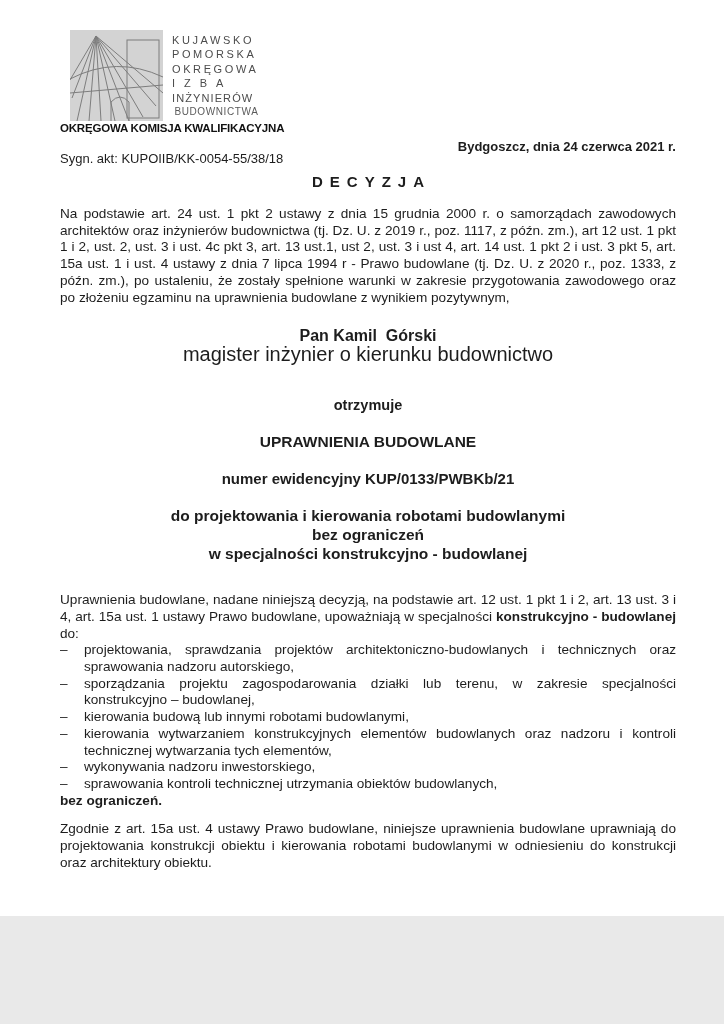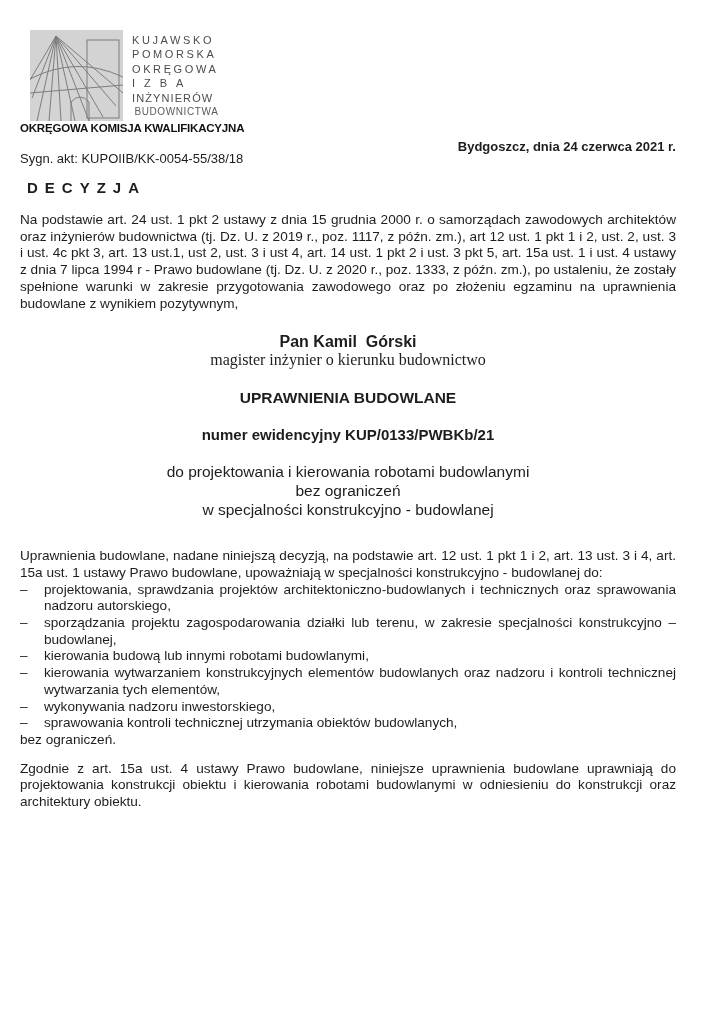--- a/index.html
+++ b/index.html
@@ -3,27 +3,27 @@
 <meta charset="utf-8">
 <style>
   html, body {
     margin: 0;
     padding: 0;
     background: #e9e9e9;
   }
   .page {
     position: relative;
     width: 724px;
-    height: 1024px;
+    height: 916px;
     margin: 0 auto;
     background: #ffffff;
     font-family: "Liberation Sans", "DejaVu Sans", sans-serif;
     color: #1d1d1d;
     box-sizing: border-box;
-    padding: 30px 48px 0 20px;
+    padding: 30px 48px 0 60px;
     overflow: hidden;
   }
 
   
   .lh-row {
     display: flex;
     align-items: flex-start;
     margin-left: 10px;
   }
   .logo-box {
@@ -61,22 +61,22 @@
     font-size: 13px;
     font-weight: bold;
   }
   .case-number {
     margin-top: -3px;
     font-size: 13px;
   }
 
   
   .doc-title {
-    margin-top: 13px;
-    text-align: left;
+    margin-top: 7px;
+    text-align: center;
     font-size: 15px;
     font-weight: bold;
     letter-spacing: 7px;
     text-indent: 7px; 
   }
 
   .body-text {
     font-size: 13.6px;
     line-height: 16.7px;
     text-align: justify;
@@ -85,34 +85,33 @@
 
   .recipient-name {
     margin-top: 21px;
     text-align: center;
     font-size: 16px;
     font-weight: bold;
     white-space: pre-wrap;
   }
   .recipient-title {
     text-align: center;
-    font-size: 16px;
+    font-size: 20px;
     line-height: 18px;
-    font-family: Liberation Serif, serif;
   }
 
   .center-bold { text-align: center; font-weight: bold; }
   .receives    { margin-top: 34px; font-size: 14.5px; }
   .grant-title { margin-top: 20px; font-size: 15.5px; }
   .registry    { margin-top: 19px; font-size: 15px; }
 
   .scope {
     margin-top: 19px;
     text-align: center;
-    font-weight: normal;
+    font-weight: bold;
     font-size: 15.5px;
     line-height: 19px;
   }
 
   
   .authorization { margin-top: 29px; }
   .auth-list { margin-top: 0; }
   .list-item {
     display: flex;
     font-size: 13.6px;
@@ -123,25 +122,25 @@
     width: 24px;
     text-align: left;
   }
   .item-text {
     flex: 1;
     text-align: justify;
   }
   .closing-bold {
     font-size: 13.6px;
     line-height: 16.7px;
-    font-weight: normal;
+    font-weight: bold;
   }
   .final { margin-top: 12px; }
 
-  b.inline-bold { font-weight: normal; }
+  b.inline-bold { font-weight: bold; }
 </style>
 </head>
 <body>
 
 <div class="page">
 
   <div class="letterhead">
     <div class="lh-row">
       <svg class="logo-box" viewBox="0 0 93 91" aria-hidden="true">
         <rect x="0" y="0" width="93" height="91" fill="#d3d3d3"></rect>
@@ -181,20 +180,21 @@
   <div class="dateline">Bydgoszcz, dnia 24 czerwca 2021 r.</div>
   <div class="case-number">Sygn. akt: KUPOIIB/KK-0054-55/38/18</div>
 
   <div class="doc-title">DECYZJA</div>
 
   <p class="body-text intro">Na podstawie art. 24 ust. 1 pkt 2 ustawy z dnia 15 grudnia 2000 r. o samorządach zawodowych architektów oraz inżynierów budownictwa (tj. Dz. U. z 2019 r., poz. 1117, z późn. zm.), art 12 ust. 1 pkt 1 i 2, ust. 2, ust. 3 i ust. 4c pkt 3, art. 13 ust.1, ust 2, ust. 3 i ust 4, art. 14 ust. 1 pkt 2 i ust. 3 pkt 5, art. 15a ust. 1 i ust. 4 ustawy z dnia 7 lipca 1994 r - Prawo budowlane (tj. Dz. U. z 2020 r., poz. 1333, z późn. zm.), po ustaleniu, że zostały spełnione warunki w zakresie przygotowania zawodowego oraz po złożeniu egzaminu na uprawnienia budowlane z wynikiem pozytywnym,</p>
 
   <div class="recipient-name">Pan Kamil  Górski</div>
   <div class="recipient-title">magister inżynier o kierunku budownictwo</div>
 
+  <div class="center-bold receives">otrzymuje</div>
   <div class="center-bold grant-title">UPRAWNIENIA BUDOWLANE</div>
   <div class="center-bold registry">numer ewidencyjny KUP/0133/PWBKb/21</div>
 
   <div class="scope">
     <div>do projektowania i kierowania robotami budowlanymi</div>
     <div>bez ograniczeń</div>
     <div>w specjalności konstrukcyjno - budowlanej</div>
   </div>
 
   <div class="authorization">

